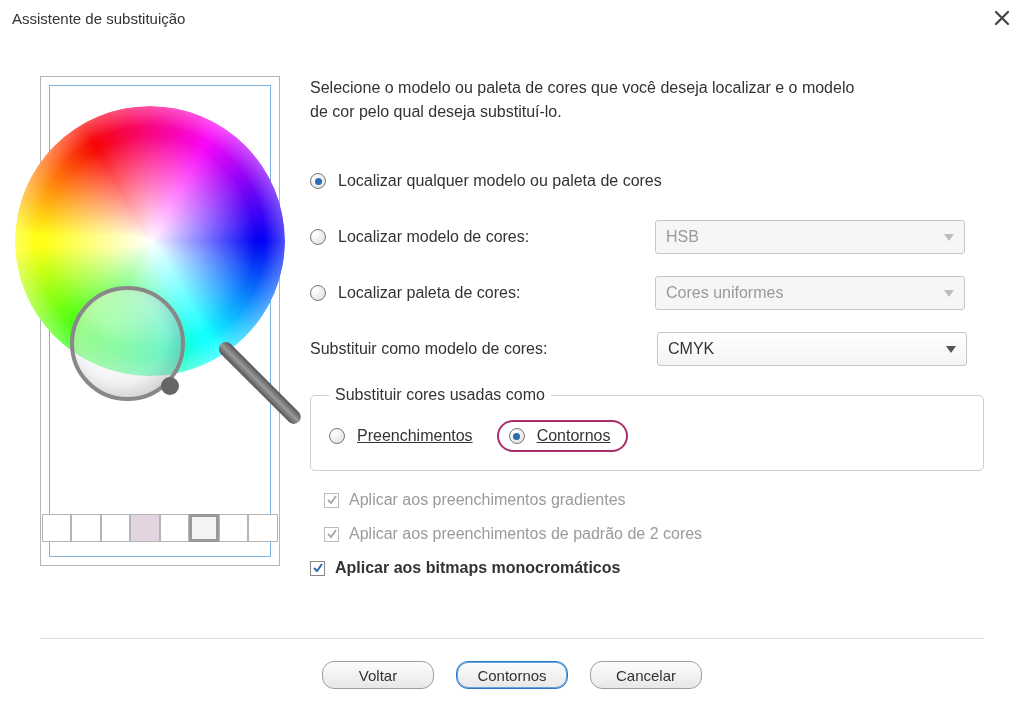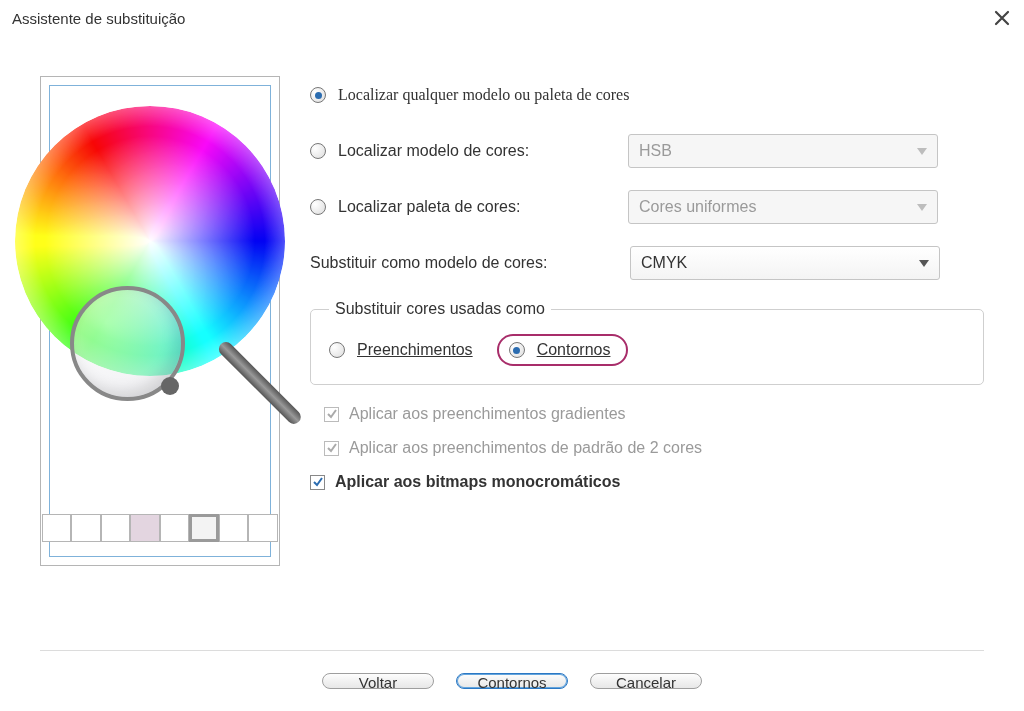--- a/index.html
+++ b/index.html
@@ -36,43 +36,43 @@
 .swatches .sw.mid { background: #e3d5e0; }
 .swatches .sw.sel { border: 3px solid #9a9a9a; background: #f3f3f3; }
 
 .content { flex: 1; font-size: 16px; color: #333; }
 .instr { margin-bottom: 38px; line-height: 1.5; max-width: 560px; }
 
 .opt-row { display: flex; align-items: center; margin-bottom: 18px; min-height: 38px; }
 .radio { width: 16px; height: 16px; border-radius: 50%; border: 1px solid #777; display: inline-flex; align-items: center; justify-content: center; margin-right: 12px; background: radial-gradient(circle at 30% 30%, #fff, #ddd); flex-shrink: 0; }
 .radio.checked::after { content:''; width: 7px; height: 7px; border-radius: 50%; background: #2b6cb0; }
 .opt-label { flex: 0 0 290px; }
-.opt-label.nogrow { flex: 0 0 auto; font-family: Liberation Serif, serif; }
+.opt-label.nogrow { flex: 0 0 auto; }
 
-.select { height: 34px; border: 1px solid #c5c5c5; border-radius: 3px; background: linear-gradient(#fff, #f4f4f4); display: flex; align-items: center; padding: 16px 10px; min-width: 310px; justify-content: space-between; }
+.select { height: 34px; border: 1px solid #c5c5c5; border-radius: 3px; background: linear-gradient(#fff, #f4f4f4); display: flex; align-items: center; padding: 16px 10px; min-width: 310px; justify-content: space-between; margin-left: 27px; }
 .select.disabled { color: #9a9a9a; background: #f6f6f6; }
 .select .tri { width: 0; height: 0; border-left: 5px solid transparent; border-right: 5px solid transparent; border-top: 7px solid #555; }
 .select.disabled .tri { border-top-color: #bdbdbd; }
 
 fieldset.group { border: 1px solid #cfcfcf; border-radius: 5px; padding: 16px 18px 18px; margin-top: 6px; margin-bottom: 20px; }
 fieldset.group legend { padding: 0 6px; font-size: 16px; color: #333; }
 .group-inner { display: flex; gap: 24px; align-items: center; text-decoration: underline; }
 .pill { border: 2px solid #a82d6a; border-radius: 22px; padding: 5px 16px 5px 10px; display: flex; align-items: center; }
 
 .chk-row { display: flex; align-items: center; margin-bottom: 16px; }
 .chk { width: 15px; height: 15px; border: 1px solid #888; background: #fff; margin-right: 10px; display: inline-flex; align-items: center; justify-content: center; flex-shrink: 0; }
 .chk.checked svg { width: 12px; height: 12px; }
 .chk.disabled { border-color: #bbb; }
 .chk.disabled.checked svg path { stroke: #aaa; }
 .chk-row.disabled { color: #9a9a9a; margin-left: 14px; }
 
 .sep { border: none; border-top: 1px solid #dcdcdc; margin: 6px 40px 0; }
 
 .footer { display: flex; justify-content: center; gap: 22px; padding: 22px 0; }
-.btn { min-width: 112px; height: 16px; border: 1px solid #9e9e9e; border-radius: 12px; background: linear-gradient(#fdfdfd, #e7e7e7); font-size: 15px; color: #333; cursor: pointer; }
+.btn { min-width: 112px; height: 28px; border: 1px solid #9e9e9e; border-radius: 12px; background: linear-gradient(#fdfdfd, #e7e7e7); font-size: 15px; color: #333; cursor: pointer; }
 .btn.primary { border: 1px solid #2b78c4; box-shadow: 0 0 0 1px #64a5dd inset; }
 </style>
 </head>
 <body>
 
 <div class="dialog">
 
   <div class="titlebar">
     <span class="title">Assistente de substituição</span>
     <span class="close">
@@ -98,20 +98,21 @@
             <div class="sw mid"></div>
             <div class="sw"></div>
             <div class="sw sel"></div>
             <div class="sw"></div>
             <div class="sw"></div>
         </div>
       </div>
     </div>
 
     <div class="content">
+      <p class="instr">Selecione o modelo ou paleta de cores que você deseja localizar e o modelo de cor pelo qual deseja substituí-lo.</p>
 
       <div class="opt-row">
         <span class="radio checked"></span>
         <span class="opt-label nogrow">Localizar qualquer modelo ou paleta de cores</span>
       </div>
 
       <div class="opt-row">
         <span class="radio"></span>
         <span class="opt-label">Localizar modelo de cores:</span>
         <div class="select disabled">

